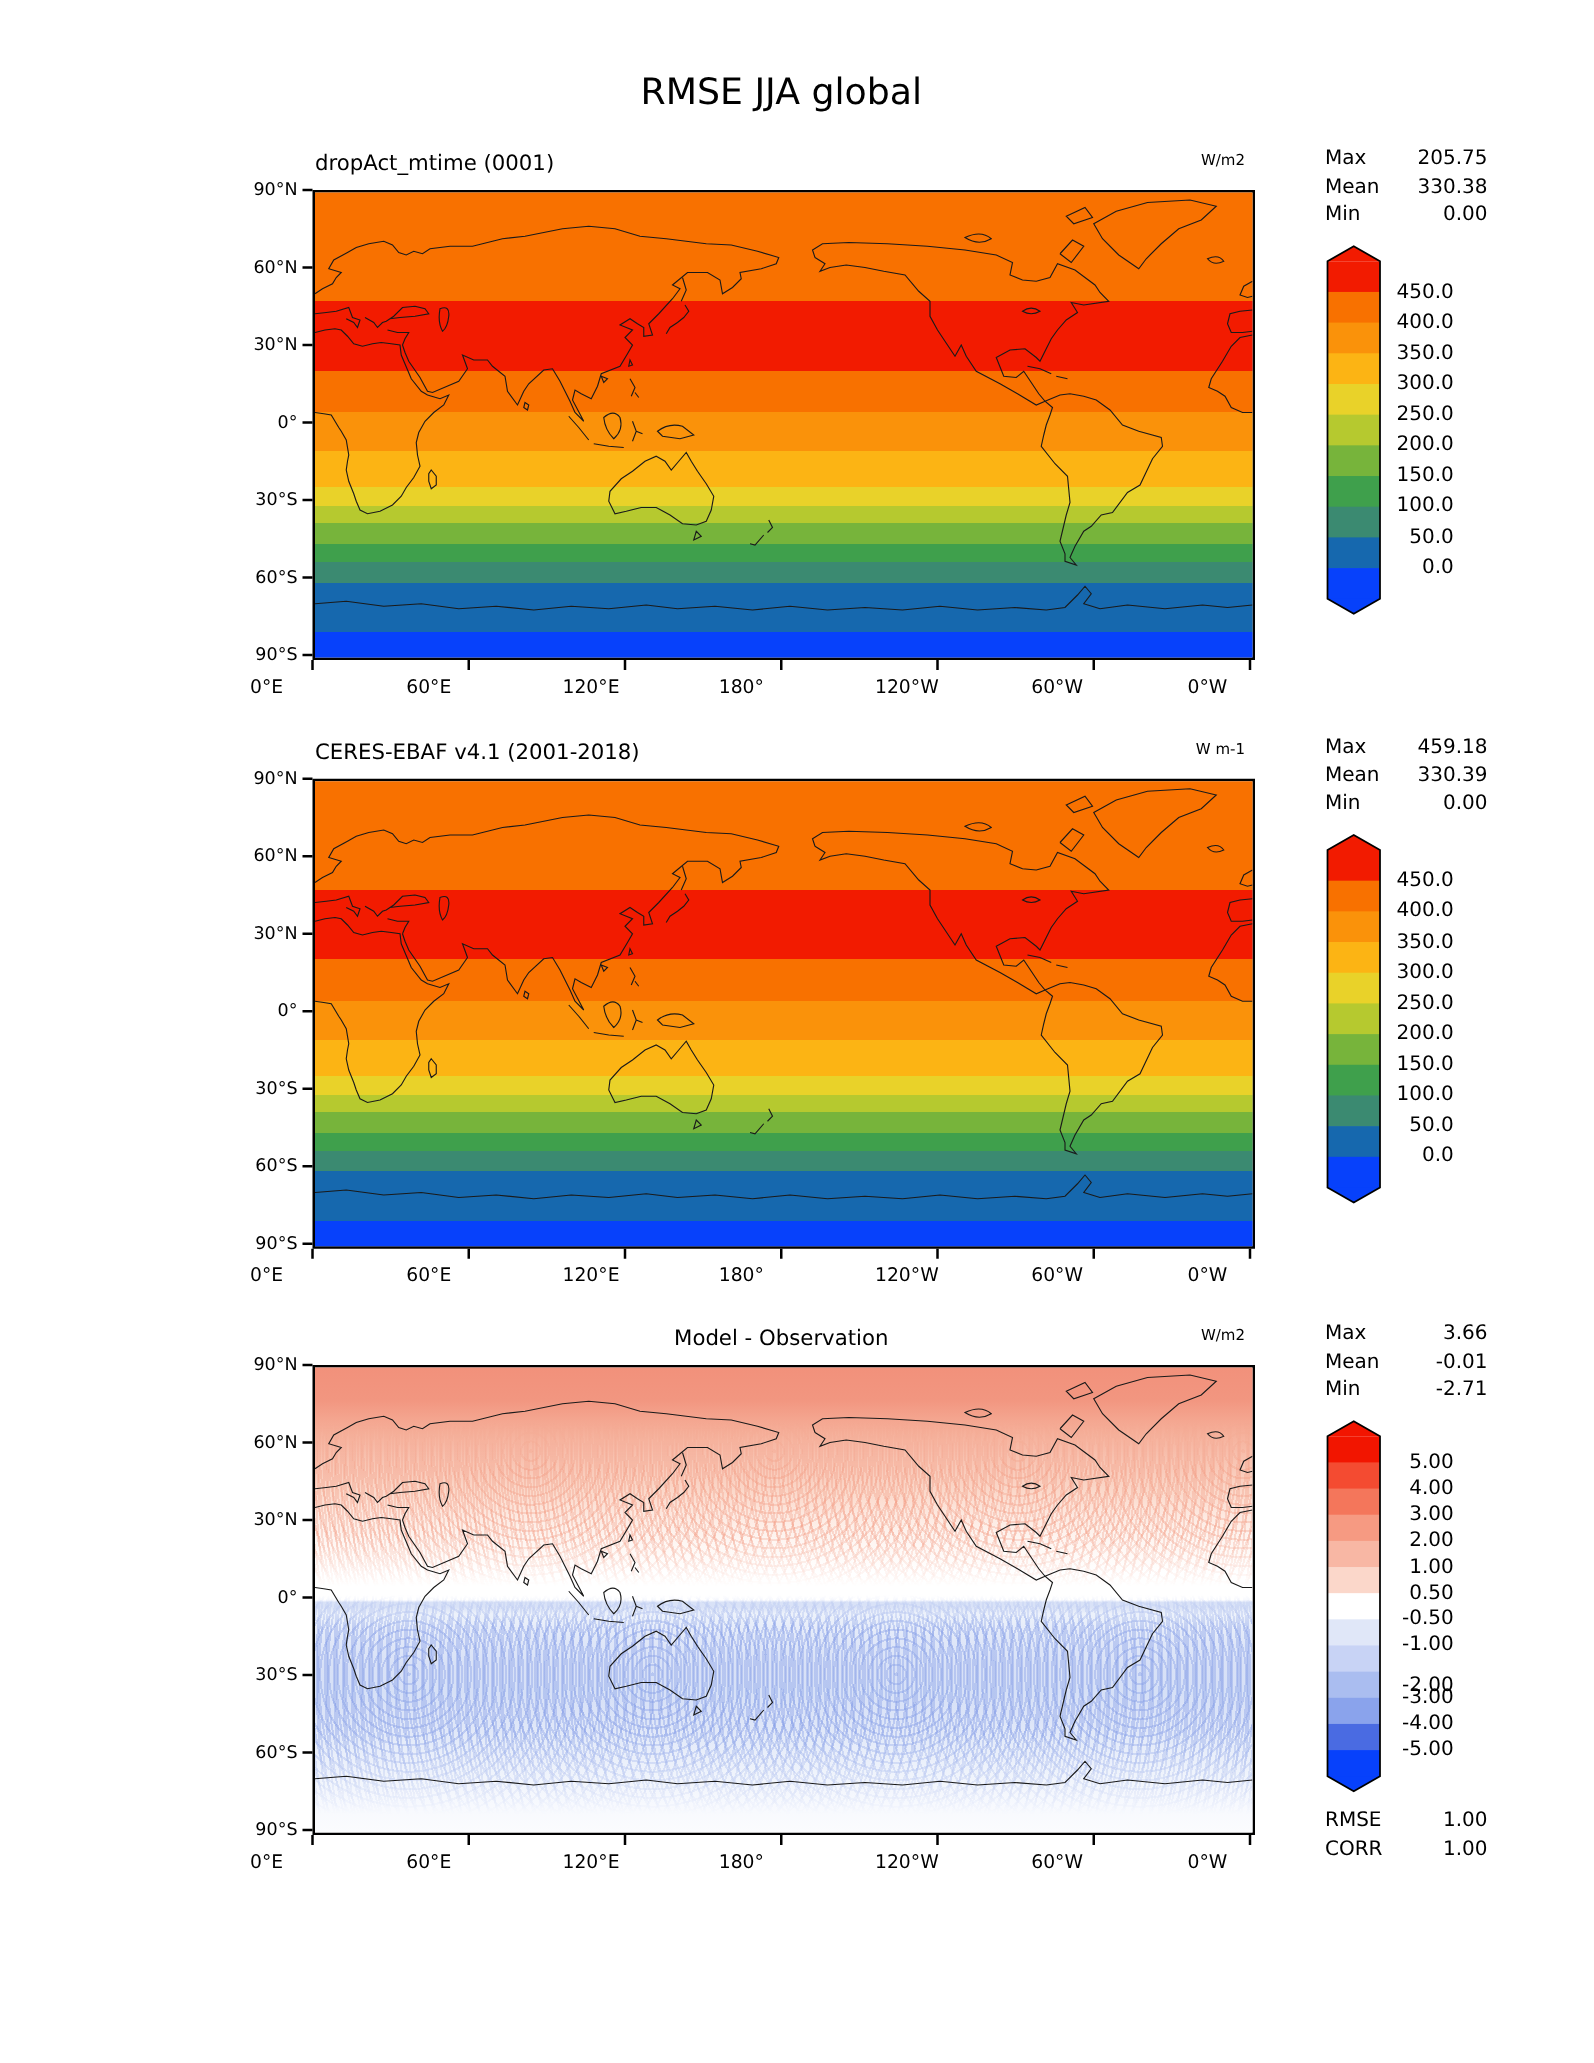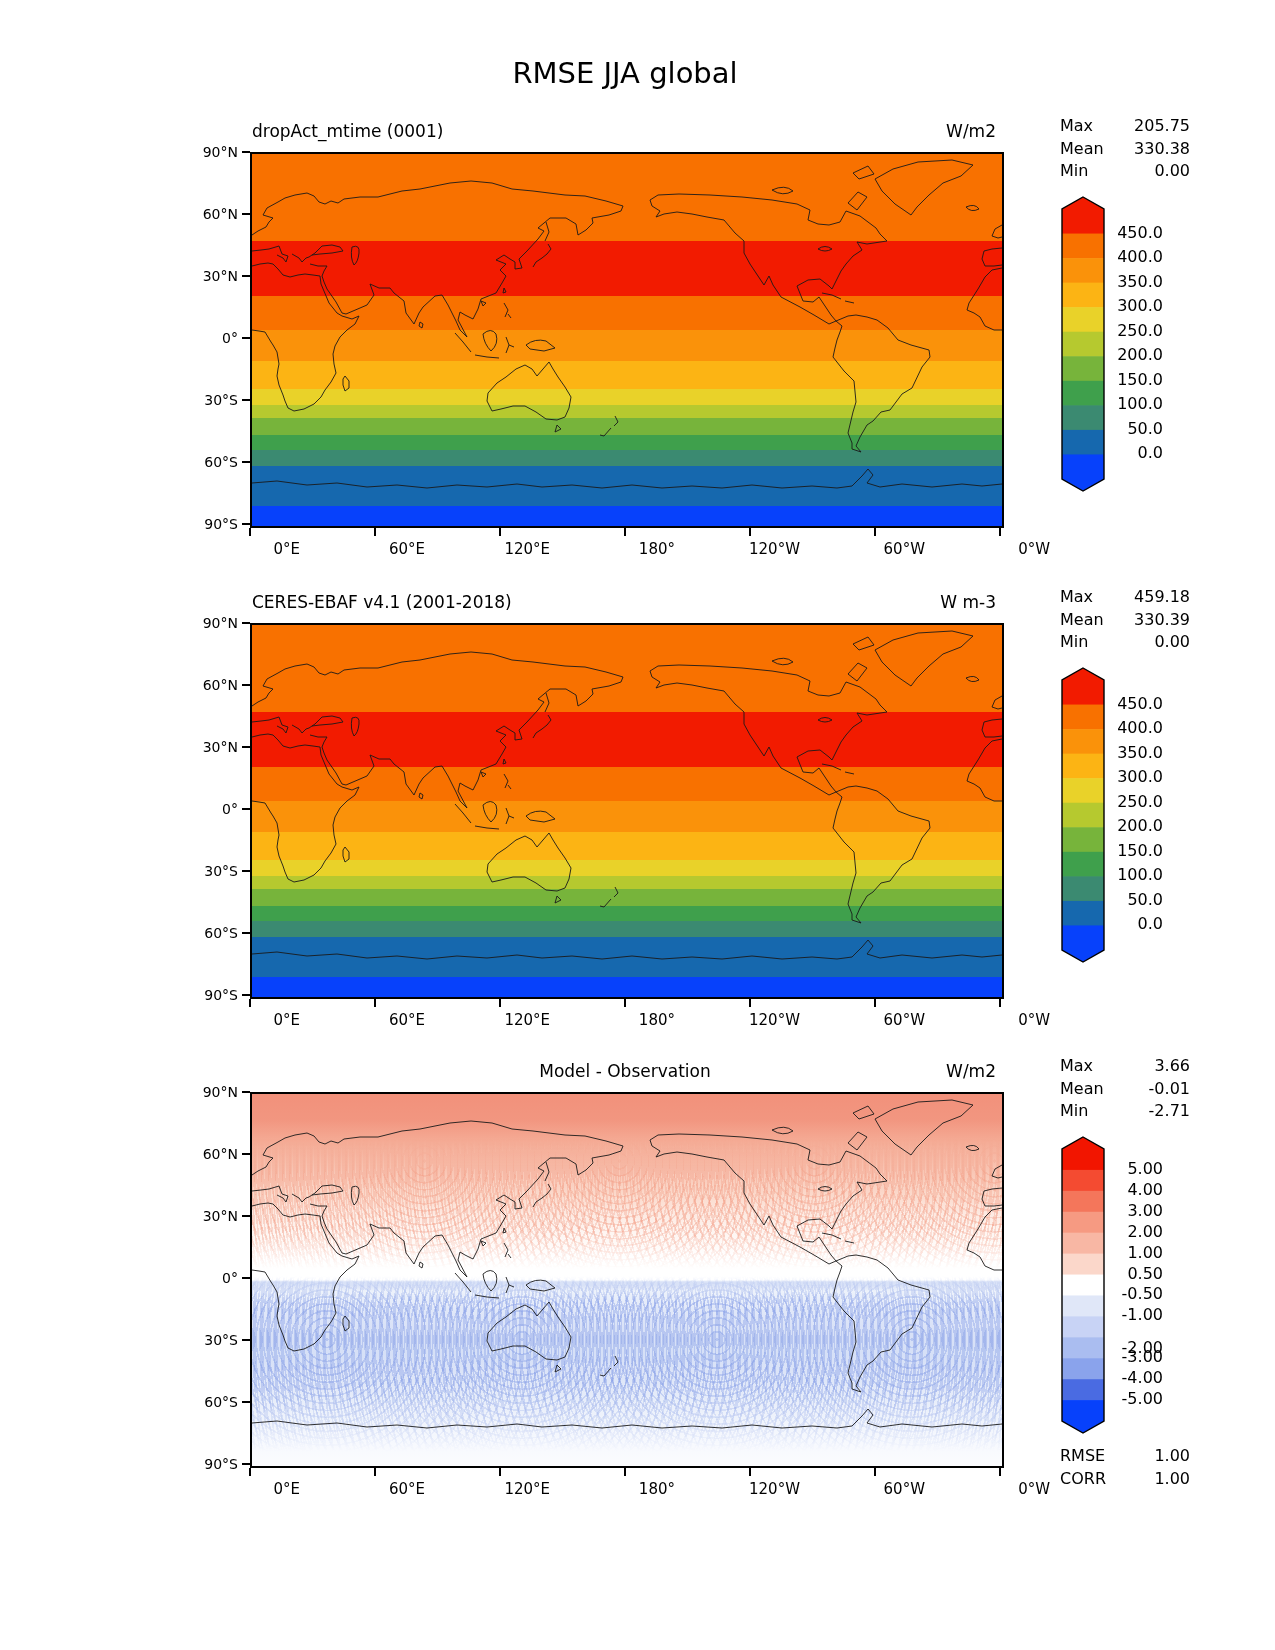--- a/index.html
+++ b/index.html
@@ -5,21 +5,21 @@
   html,body{margin:0;padding:0;background:#fff;}
   .figure{position:relative;width:1275px;height:1650px;background:#ffffff;
           font-family:"DejaVu Sans","Liberation Sans",sans-serif;color:#000;overflow:hidden;}
   .fig-title{position:absolute;left:250px;width:750px;top:56px;text-align:center;font-size:29px;}
   .panel{position:absolute;left:0;width:1275px;height:588px;}
   .panel[data-panel="0"]{top:152px}
   .panel[data-panel="1"]{top:623px}
   .panel[data-panel="2"]{top:1092px}
   .panel-title{position:absolute;left:252px;top:-31px;font-size:17px;}
   .panel-title.centered{width:746px;text-align:center;}
-  .panel-units{position:absolute;left:250px;top:-31px;width:746px;text-align:right;font-size:17px;}
+  .panel-units{position:absolute;left:250px;top:-31px;width:746px;text-align:right;font-size:12px;}
   .map{position:absolute;left:250px;top:0;width:750px;height:372px;border:2px solid #000;box-sizing:content-box;}
   .map-fill,.map-overlay{position:absolute;left:0;top:0;width:750px;height:372px;}
   .coast{position:absolute;left:0;top:0;}
   .festoon-south,.festoon-north{position:absolute;left:0;top:0;width:750px;height:372px;pointer-events:none;}
   .festoon-south{background-image:
     repeating-radial-gradient(circle at 10% 66%, rgba(130,155,230,.38) 0 1.6px, rgba(0,0,0,0) 1.6px 7px),
     repeating-radial-gradient(circle at 36% 66%, rgba(130,155,230,.38) 0 1.6px, rgba(0,0,0,0) 1.6px 7px),
     repeating-radial-gradient(circle at 62% 66%, rgba(130,155,230,.38) 0 1.6px, rgba(0,0,0,0) 1.6px 7px),
     repeating-radial-gradient(circle at 88% 66%, rgba(130,155,230,.38) 0 1.6px, rgba(0,0,0,0) 1.6px 7px);
     -webkit-mask-image:linear-gradient(to bottom,transparent 49%,#000 56% 78%,transparent 96%);
@@ -27,21 +27,21 @@
   .festoon-north{background-image:
     repeating-radial-gradient(circle at 23% 18%, rgba(242,150,125,.30) 0 1.6px, rgba(0,0,0,0) 1.6px 7px),
     repeating-radial-gradient(circle at 49% 18%, rgba(242,150,125,.30) 0 1.6px, rgba(0,0,0,0) 1.6px 7px),
     repeating-radial-gradient(circle at 75% 18%, rgba(242,150,125,.30) 0 1.6px, rgba(0,0,0,0) 1.6px 7px),
     repeating-radial-gradient(circle at 99% 18%, rgba(242,150,125,.30) 0 1.6px, rgba(0,0,0,0) 1.6px 7px);
     -webkit-mask-image:linear-gradient(to bottom,transparent 12%,#000 22% 36%,transparent 47%);
     mask-image:linear-gradient(to bottom,transparent 12%,#000 22% 36%,transparent 47%);}
   .axes .ytick{position:absolute;left:242px;width:8px;height:2px;background:#000;}
   .axes .ylabel{position:absolute;left:150px;width:88px;text-align:right;font-size:14px;line-height:22px;}
   .axes .xtick{position:absolute;top:376px;width:2px;height:8px;background:#000;}
-  .axes .xlabel{position:absolute;top:388px;width:100px;text-align:right;font-size:15px;}
+  .axes .xlabel{position:absolute;top:388px;width:100px;text-align:left;font-size:15px;}
   .stats{position:absolute;left:1060px;top:-37px;width:130px;font-size:16px;}
   .stats .srow{display:flex;justify-content:space-between;line-height:22.5px;}
   .extra-stats{position:absolute;left:1060px;top:352px;width:130px;font-size:16px;}
   .extra-stats .srow{display:flex;justify-content:space-between;line-height:23px;}
   .cbar{position:absolute;left:1061px;top:44px;overflow:visible;}
   .cbar-labels{position:absolute;left:1107px;top:44px;width:56px;}
   .cbar-labels .clab{position:absolute;left:0;width:56px;text-align:right;font-size:16px;line-height:20px;}
 </style>
 </head>
 <body>
@@ -135,21 +135,21 @@
         <div class="clab" style="top: 149.273px;">200.0</div>
         <div class="clab" style="top: 173.818px;">150.0</div>
         <div class="clab" style="top: 198.364px;">100.0</div>
         <div class="clab" style="top: 222.909px;">50.0</div>
         <div class="clab" style="top: 247.455px;">0.0</div>
       </div>
   </div>
 
   <div class="panel" data-panel="1">
     <div class="panel-title">CERES-EBAF v4.1 (2001-2018)</div>
-    <div class="panel-units">W m-3</div>
+    <div class="panel-units">W m-1</div>
     <div class="stats">
         <div class="srow">
           <span>Max</span>
           <span>459.18</span>
         </div>
         <div class="srow">
           <span>Mean</span>
           <span>330.39</span>
         </div>
         <div class="srow">

